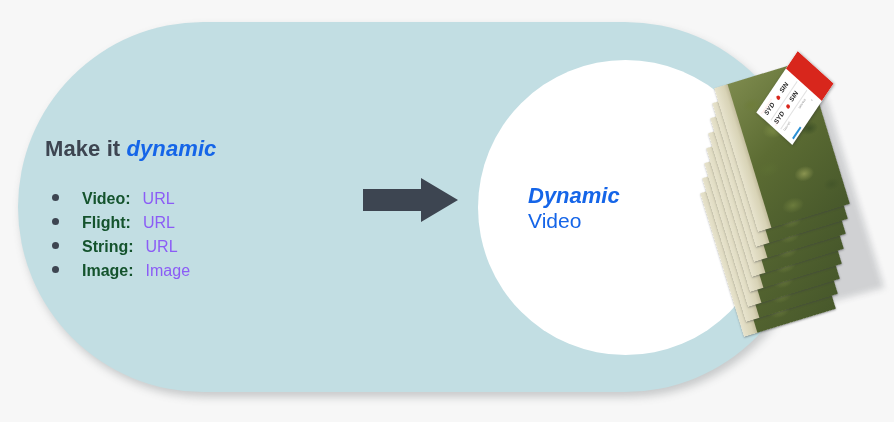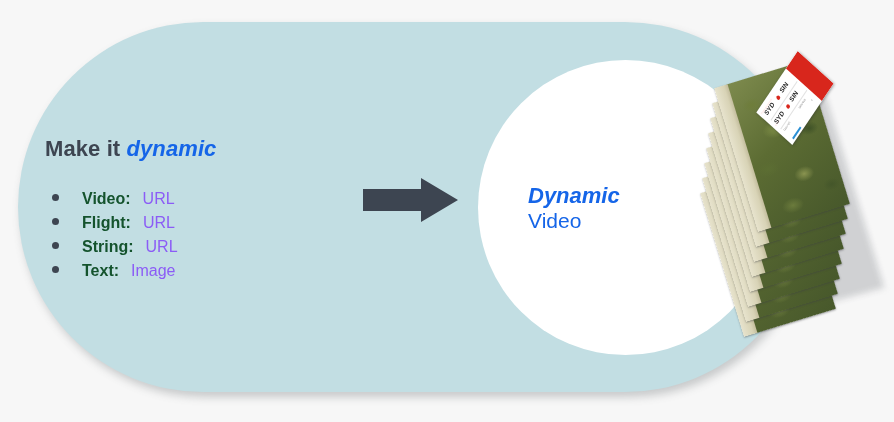--- a/index.html
+++ b/index.html
@@ -258,21 +258,21 @@
       <span class="lbl">Flight:</span>
       <span class="val">URL</span>
     </li>
     <li>
       <span class="dot"></span>
       <span class="lbl">String:</span>
       <span class="val">URL</span>
     </li>
     <li>
       <span class="dot"></span>
-      <span class="lbl">Text:</span>
+      <span class="lbl">Image:</span>
       <span class="val">Image</span>
     </li>
   </ul>
 
   <svg class="arrow" viewBox="0 0 95 48">
     <polygon points="0,13 58,13 58,2 95,24 58,46 58,35 0,35" fill="#3d4551"></polygon>
   </svg>
 
   <div class="caption">
     <span class="l1">Dynamic</span>

